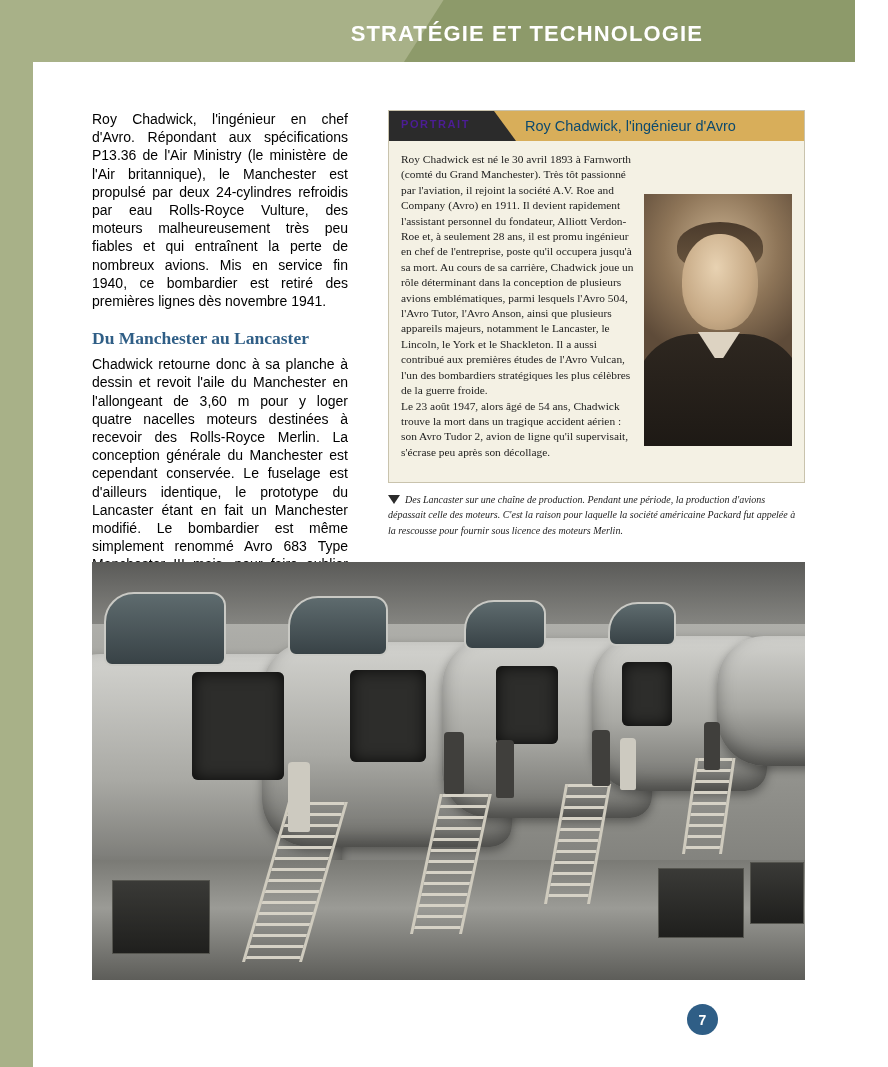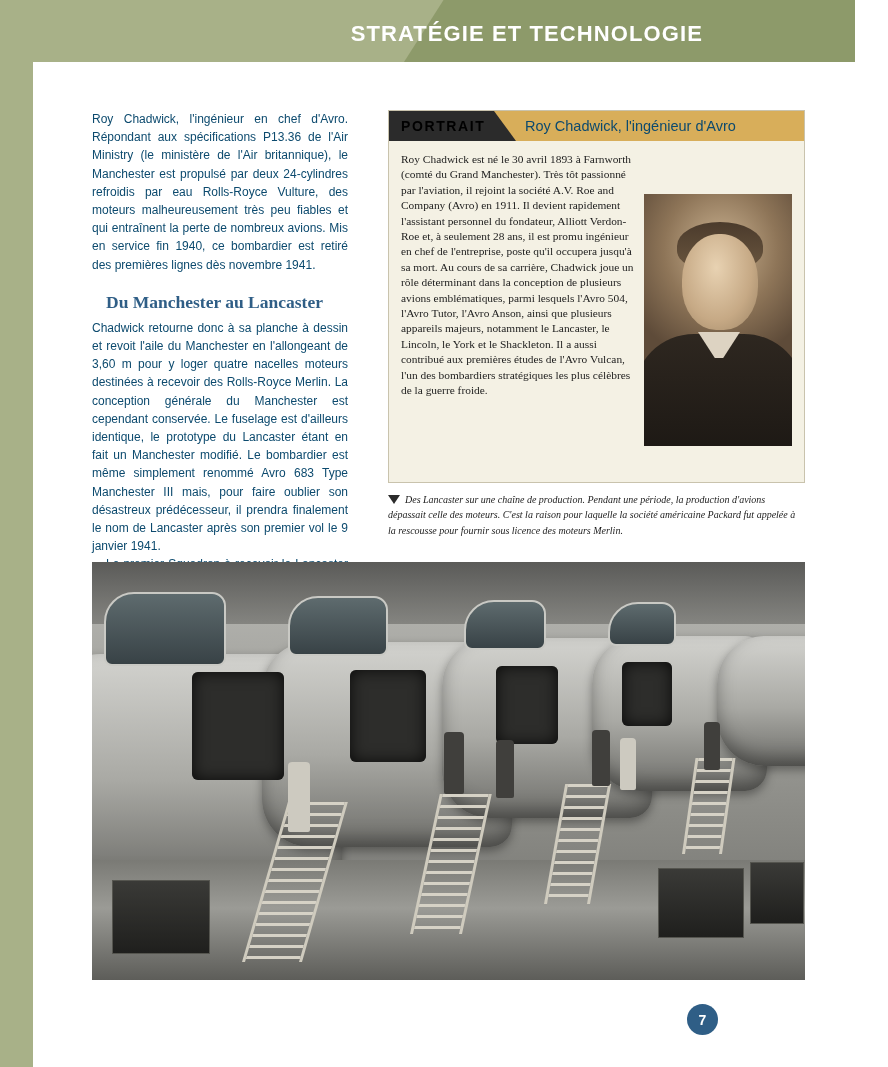--- a/index.html
+++ b/index.html
@@ -65,31 +65,31 @@
 
   
   .col-left {
     position: absolute;
     left: 92px;
     top: 110px;
     width: 272px;
   }
   .col-left p {
     margin: 0 16px 0 0;
-    font-size: 12px;
+    font-size: 14px;
     line-height: 18.2px;
-    color: #0c4a6e;
+    color: #000000;
     text-align: justify;
     font-family: "Liberation Sans", sans-serif;
   }
   .col-left p.indent {
     text-indent: 14px;
   }
   h2.section-heading {
-    margin: 18px 0 6px 14px;
+    margin: 18px 0 6px 0;
     font-size: 17.5px;
     color: #2f5e86;
     font-family: "Liberation Serif", serif;
     font-weight: bold;
   }
 
   
   .portrait-box {
     position: absolute;
     left: 388px;
@@ -116,22 +116,22 @@
     position: absolute;
     left: 105px; top: 0;
     width: 22px;
     height: 30px;
     background: #2b2b2b;
     clip-path: polygon(0 0, 0 100%, 100% 100%);
   }
   .portrait-tag {
     position: absolute;
     left: 12px; top: 7px;
-    color: #000000;
-    font-size: 14px;
+    color: #4c1d95;
+    font-size: 11px;
     font-weight: bold;
     letter-spacing: 1.6px;
     text-align: right;
   }
   .portrait-sub {
     position: absolute;
     left: 136px; top: 7px;
     color: #0c4a6e;
     font-size: 14.5px;
     font-family: "Liberation Sans", sans-serif;
@@ -325,20 +325,21 @@
     </div>
     <div class="portrait-body">
       <div class="photo-wrap">
         <div class="bg"></div>
         <div class="shoulders"></div>
         <div class="hair"></div>
         <div class="face"></div>
         <div class="collar"></div>
       </div>
       <p><span class="lead">Roy Chadwick</span><span> est né le 30 avril 1893 à Farnworth (comté du Grand Manchester). Très tôt passionné par l'aviation, il rejoint la société A.V. Roe and Company (Avro) en 1911. Il devient rapidement l'assistant personnel du fondateur, Alliott Verdon-Roe et, à seulement 28 ans, il est promu ingénieur en chef de l'entreprise, poste qu'il occupera jusqu'à sa mort. Au cours de sa carrière, Chadwick joue un rôle déterminant dans la conception de plusieurs avions emblématiques, parmi lesquels l'Avro 504, l'Avro Tutor, l'Avro Anson, ainsi que plusieurs appareils majeurs, notamment le Lancaster, le Lincoln, le York et le Shackleton. Il a aussi contribué aux premières études de l'Avro Vulcan, l'un des bombardiers stratégiques les plus célèbres de la guerre froide.</span></p>
+      <p>Le 23 août 1947, alors âgé de 54 ans, Chadwick trouve la mort dans un tragique accident aérien : son Avro Tudor 2, avion de ligne qu'il supervisait, s'écrase peu après son décollage.</p>
     </div>
   </div>
 
   <div class="caption">
     <span class="tri"></span><span>Des Lancaster sur une chaîne de production. Pendant une période, la production d'avions dépassait celle des moteurs. C'est la raison pour laquelle la société américaine Packard fut appelée à la rescousse pour fournir sous licence des moteurs Merlin.</span>
   </div>
 
   <div class="main-photo">
     <div class="mp-bg"></div>
     <div class="mp-roof"></div>

